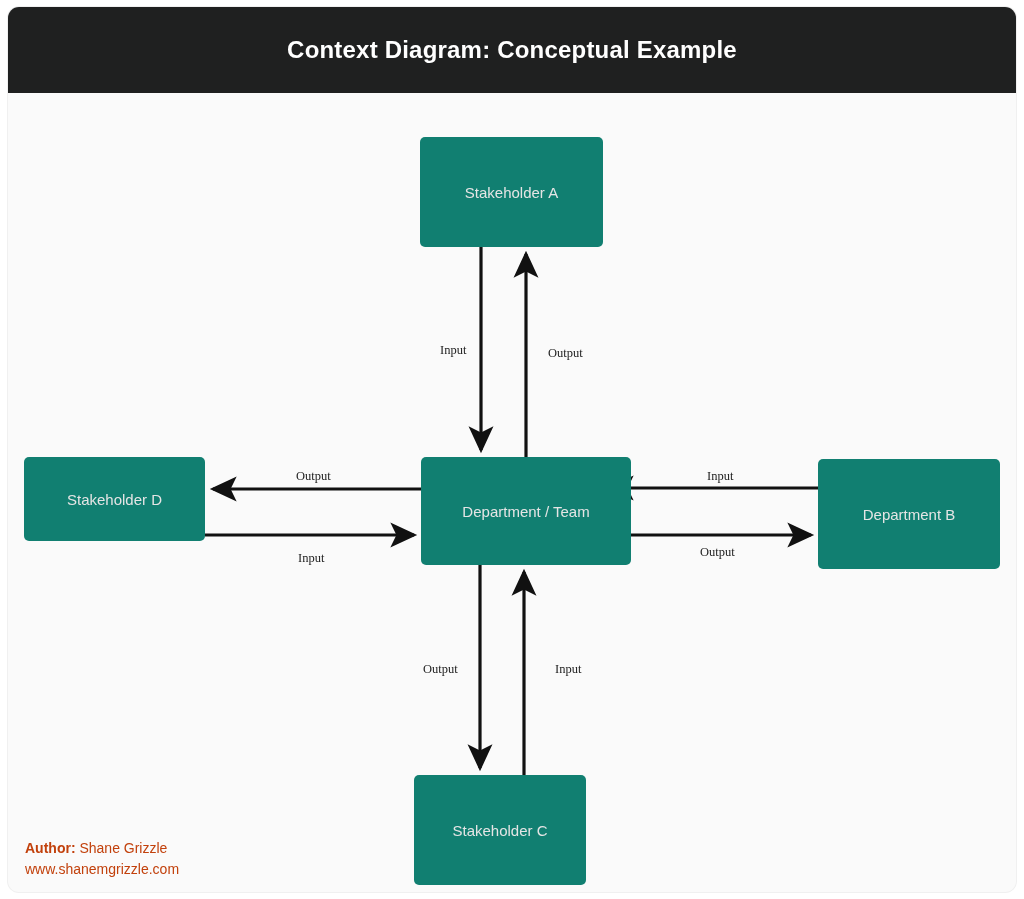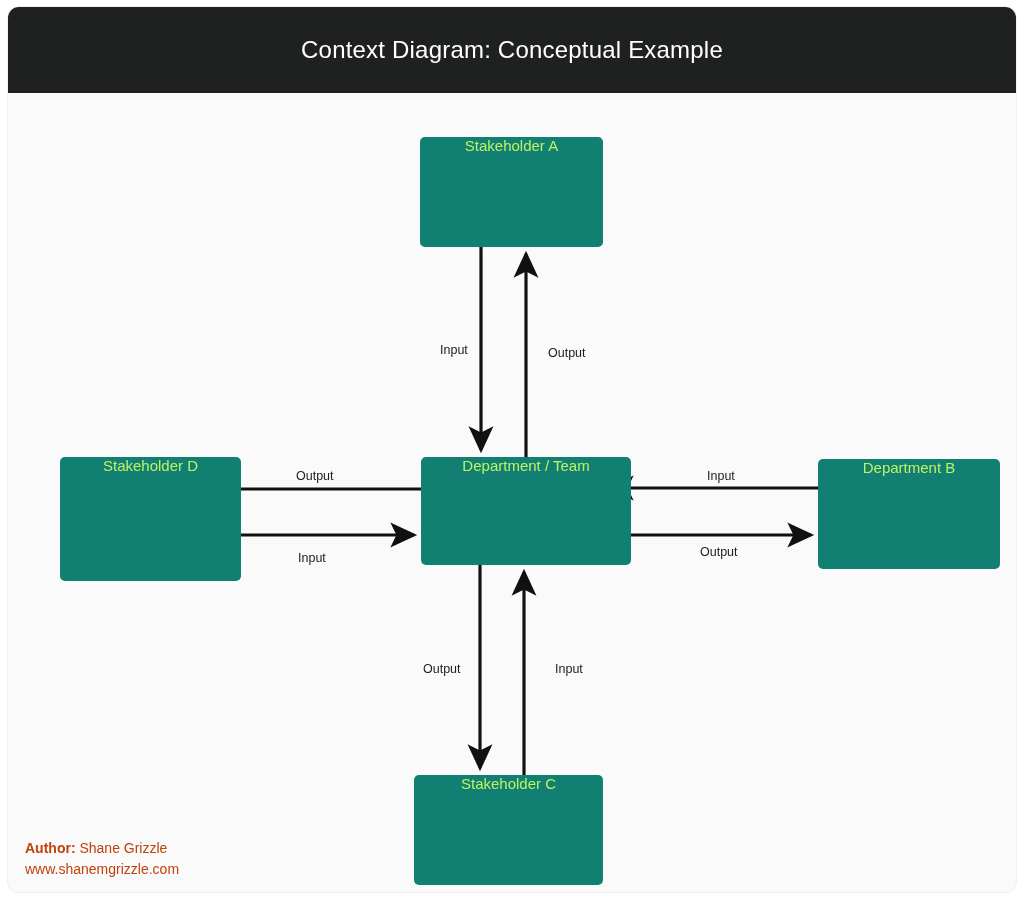--- a/index.html
+++ b/index.html
@@ -32,53 +32,53 @@
     width: 100%;
     height: 86px;
     background: #1f2020;
     display: flex;
     align-items: center;
     justify-content: center;
   }
   #title {
     color: #ffffff;
     font-size: 24px;
-    font-weight: 400;
+    font-weight: 700;
     letter-spacing: 0.2px;
     font-family: "Liberation Sans", sans-serif;
     text-align: center;
   }
   #canvas {
     position: absolute;
     left: 0;
     top: 86px;
     width: 1008px;
     height: 799px;
   }
   .node {
     position: absolute;
     background: #117f71;
     border-radius: 5px;
     display: flex;
-    align-items: flex-start;
+    align-items: center;
     justify-content: center;
-    color: #bef264;
+    color: #e5e5e5;
     font-size: 15px;
     font-weight: 400;
     z-index: 3;
     box-sizing: border-box;
     text-align: center;
   }
   .edge-label {
     position: absolute;
     font-size: 12.5px;
     color: #1c1c1c;
     white-space: nowrap;
     z-index: 4;
-    font-family: Liberation Sans, sans-serif;
+    font-family: Liberation Serif, serif;
   }
   #arrow-svg {
     position: absolute;
     left: 0;
     top: 0;
     width: 1008px;
     height: 799px;
     z-index: 2;
   }
   #footer {
@@ -129,25 +129,25 @@
     </svg>
 
     <div class="node" style="left:412px; top:44px; width:183px; height:110px;">
       <span>Stakeholder A</span>
     </div>
 
     <div class="node" style="left:810px; top:366px; width:182px; height:110px;">
       <span>Department B</span>
     </div>
 
-    <div class="node" style="left:406px; top:682px; width:189px; height:110px;">
+    <div class="node" style="left:406px; top:682px; width:172px; height:110px;">
       <span>Stakeholder C</span>
     </div>
 
-    <div class="node" style="left:16px; top:364px; width:181px; height:124px;margin-left:36px;">
+    <div class="node" style="left:16px; top:364px; width:181px; height:84px;">
       <span>Stakeholder D</span>
     </div>
 
     <div class="node" style="left:413px; top:364px; width:210px; height:108px;">
       <span>Department / Team</span>
     </div>
 
     <div class="edge-label" style="left:432px; top:250px;">Input</div>
     <div class="edge-label" style="left:540px; top:253px;">Output</div>
     <div class="edge-label" style="left:699px; top:376px;">Input</div>

